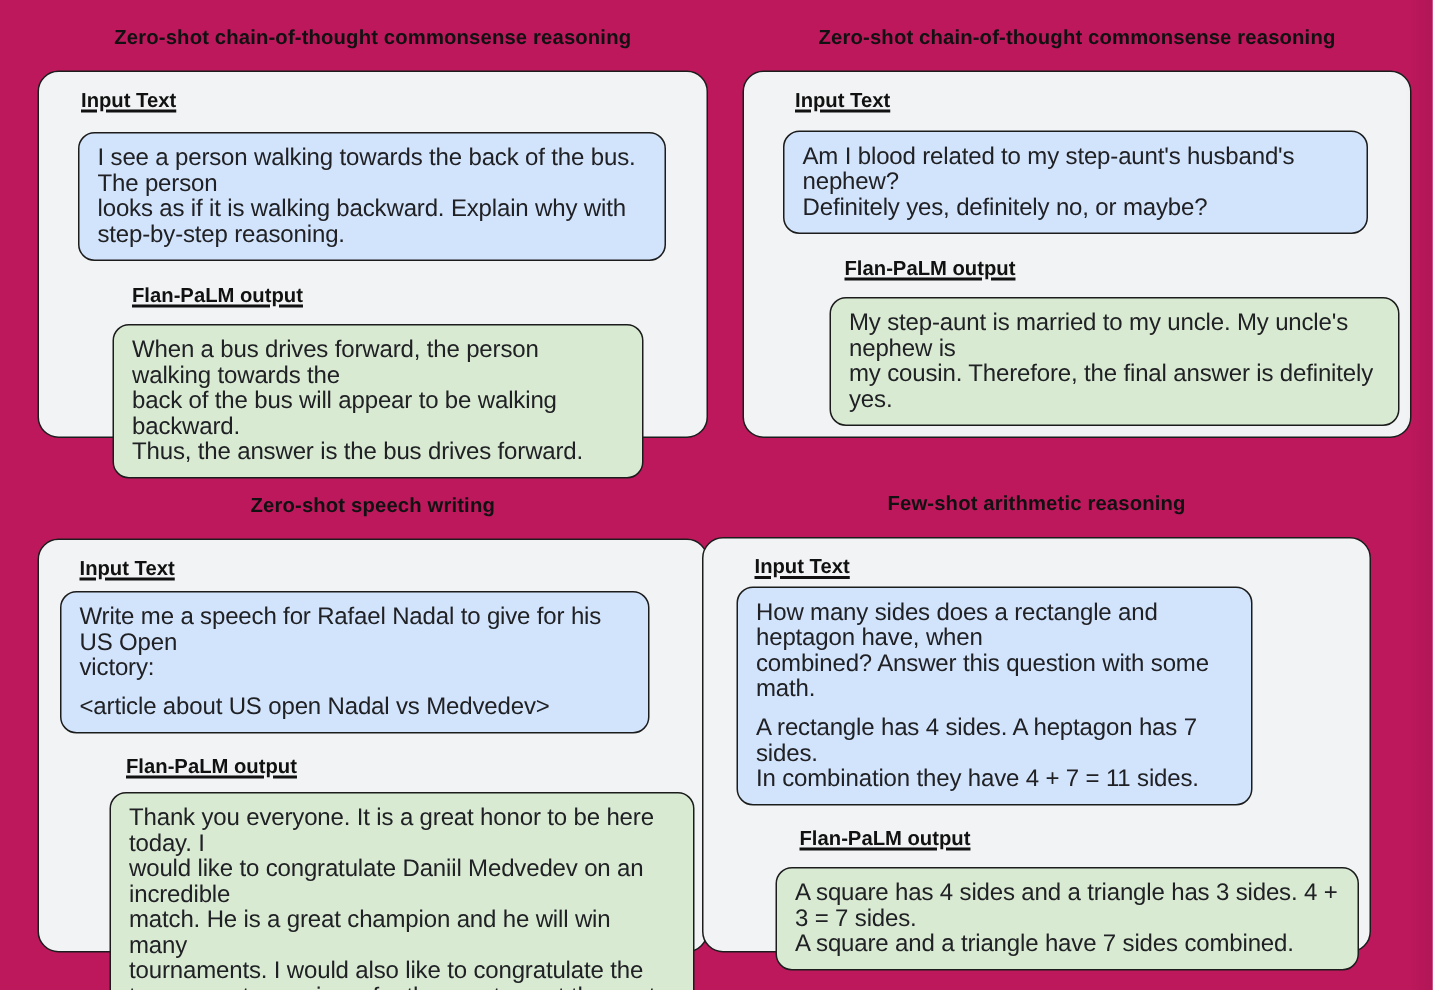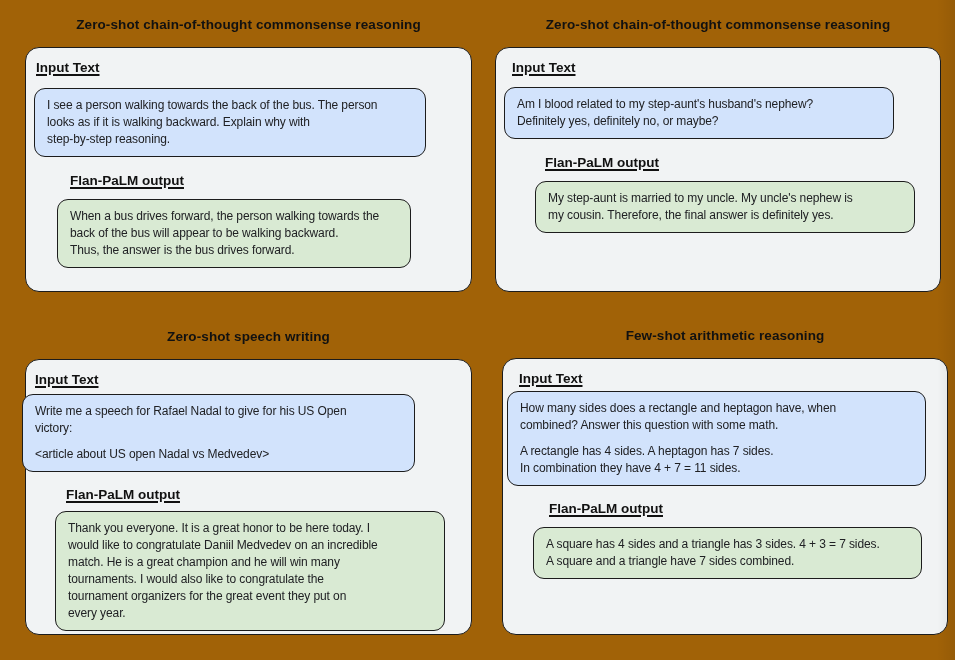--- a/index.html
+++ b/index.html
@@ -13,69 +13,69 @@
   html, body { margin: 0; padding: 0; }
   body {
     font-family: "Liberation Sans", sans-serif;
     background: #ffffff;
     color: var(--text);
   }
   .canvas {
     position: relative;
     width: 955px;
     height: 660px;
-    background: #a16207;
+    background: #be185d;
     overflow: hidden;
   }
   .edge-shade {
     position: absolute;
     top: 0; right: 0;
     width: 18px; height: 100%;
     background: linear-gradient(to right, rgba(0,0,0,0) 0%, rgba(0,0,0,0.07) 100%);
     pointer-events: none;
   }
   .quad { position: absolute; }
   #q1 { left: 25px;  top: 16px;  width: 447px; }
   #q2 { left: 495px; top: 16px;  width: 446px; }
   #q3 { left: 25px;  top: 328px; width: 447px; }
-  #q4 { left: 502px; top: 327px; width: 446px; }
+  #q4 { left: 468px; top: 327px; width: 446px; }
 
   .panel-title {
     text-align: center;
     font-weight: bold;
     font-size: 13.5px;
     line-height: 18px;
     color: #111111;
     margin-bottom: 13px;
     letter-spacing: 0.1px;
   }
   .panel {
     background: var(--panel-bg);
     border: 1.6px solid var(--border);
     border-radius: 14px;
-    padding: 10px 18px 12px 6px;
+    padding: 10px 18px 12px 24px;
   }
   #q1 .panel, #q2 .panel { height: 245px; }
   #q3 .panel { height: 276px; }
   #q4 .panel { height: 277px; }
 
   .io-label {
     display: inline-block;
     font-weight: bold;
     font-size: 13.5px;
     line-height: 17px;
     color: #111111;
     text-decoration: underline;
     text-decoration-thickness: 1.5px;
     text-underline-offset: 2px;
   }
   .bubble {
     border: 1.4px solid var(--border);
     border-radius: 11px;
-    font-size: 12px;
+    font-size: 16px;
     line-height: 17px;
     letter-spacing: -0.1px;
     color: var(--text);
     padding: 8px 12px;
   }
   .bubble p { margin: 0 0 9px 0; white-space: pre-wrap; }
   .bubble p:last-child { margin-bottom: 0; }
   .input-bubble  { background: var(--input-box-bg); }
   .output-bubble { background: var(--output-box-bg); }
 
@@ -89,21 +89,21 @@
   #q2 .input-bubble     { margin: 11px 0 0 2px;  width: 390px; }
   #q2 .output-label-row { margin: 14px 0 0 43px; }
   #q2 .output-bubble    { margin: 10px 0 0 33px; width: 380px; }
 
   #q3 .input-label-row  { margin-left: 3px; }
   #q3 .input-bubble     { margin: 6px 0 0 -10px; width: 393px; }
   #q3 .output-label-row { margin: 13px 0 0 34px; }
   #q3 .output-bubble    { margin: 8px 0 0 23px;  width: 390px; }
 
   #q4 .input-label-row  { margin-left: 10px; }
-  #q4 .input-bubble     { margin: 4px 0 0 -2px;  width: 419px; }
+  #q4 .input-bubble     { margin: 4px 0 0 -2px;  width: 344px; }
   #q4 .output-label-row { margin: 13px 0 0 40px; }
   #q4 .output-bubble    { margin: 10px 0 0 24px; width: 389px; }
 </style>
 </head>
 <body>
 
 <div class="canvas">
 
   <section class="quad" id="q1">
     <div class="panel-title">Zero-shot chain-of-thought commonsense reasoning</div>

